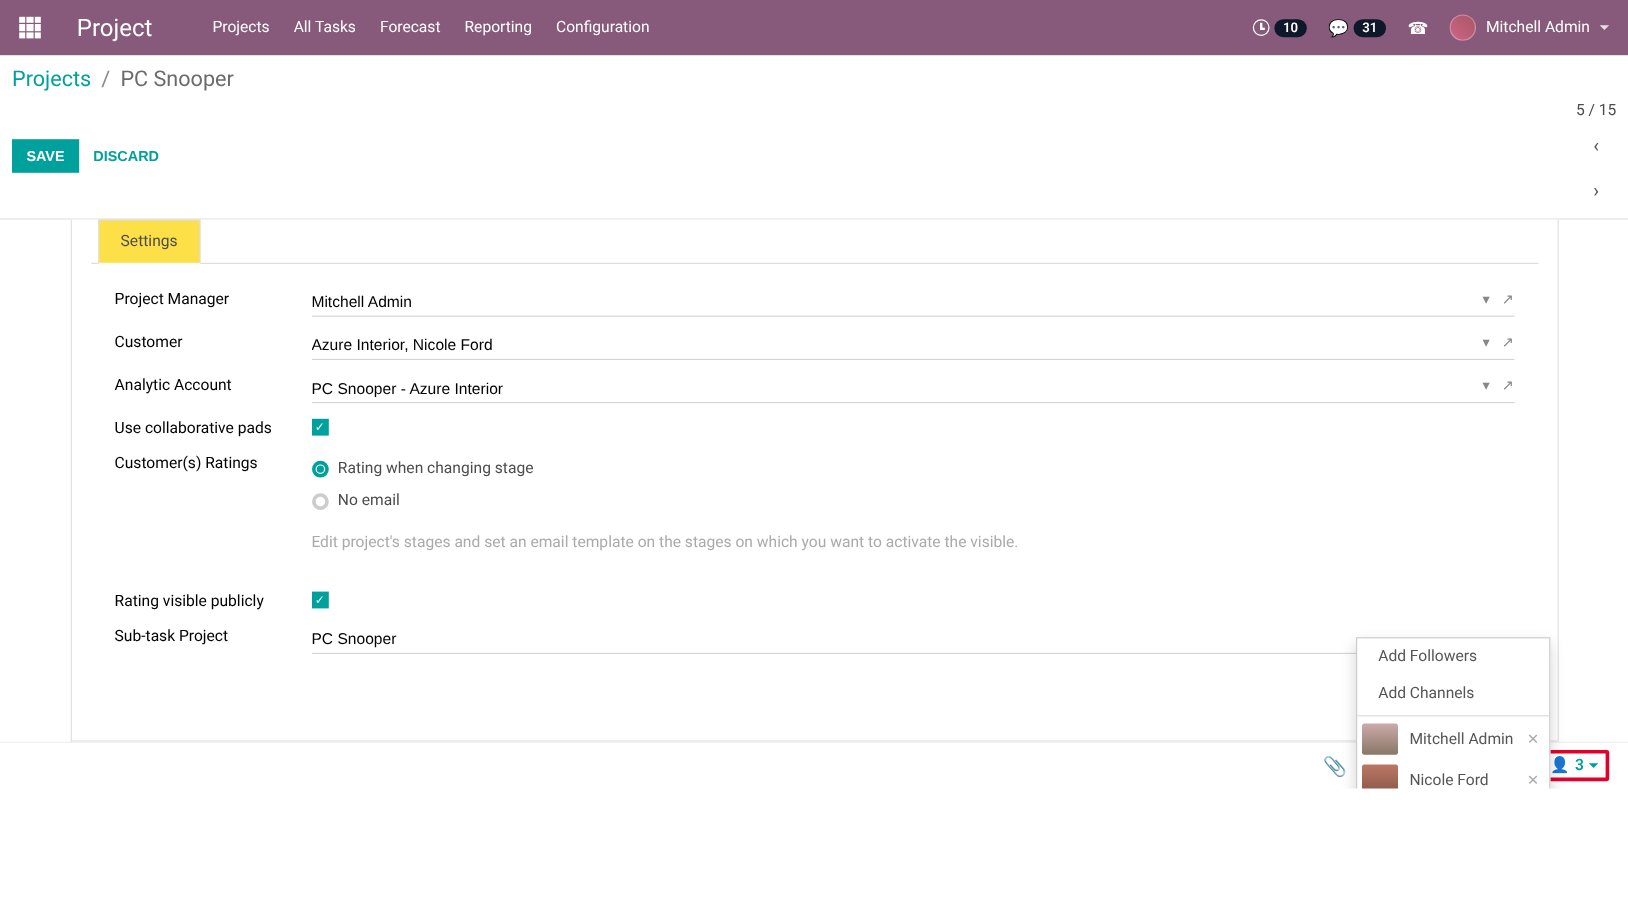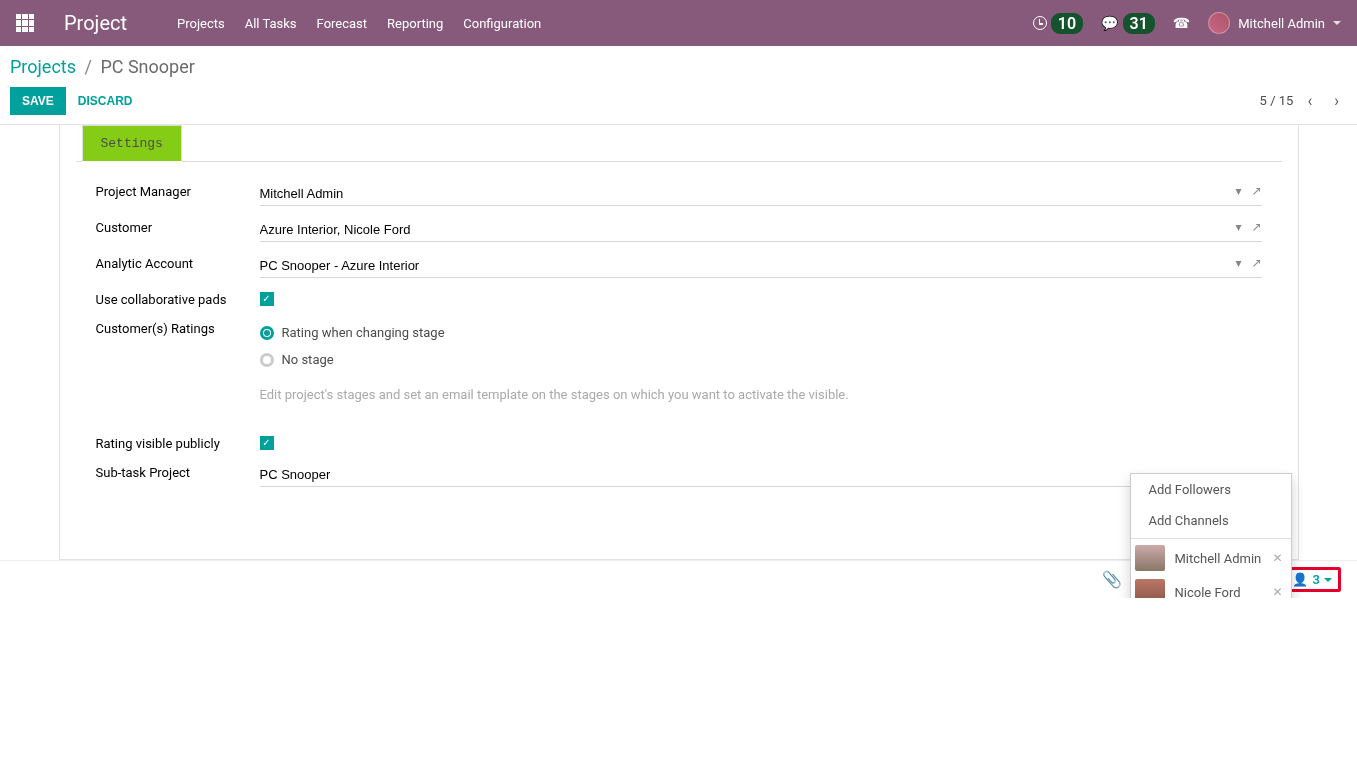--- a/index.html
+++ b/index.html
@@ -7,43 +7,43 @@
 
 
 .navbar { background:#875A7B; height:46px; display:flex; align-items:center; color:#fff; padding:0 16px; }
 .navbar .apps-icon { width:18px; height:18px; display:grid; grid-template-columns:repeat(3,1fr); grid-template-rows:repeat(3,1fr); gap:1px; cursor:pointer; }
 .navbar .apps-icon span { background:#fff; }
 .navbar .brand { font-size:20px; margin-left:30px; margin-right:40px; }
 .navbar .menu { display:flex; gap:0; }
 .navbar .menu a { color:#fff; text-decoration:none; padding:0 10px; font-size:13px; height:46px; display:flex; align-items:center; cursor:pointer; }
 .navbar .right { margin-left:auto; display:flex; align-items:center; gap:18px; }
 .navbar .chip { display:flex; align-items:center; gap:4px; cursor:pointer; }
-.navbar .badge { background:#14532d; color:#fff; border-radius:9px; font-size:16px; padding:1px 7px; font-weight:600; }
+.navbar .badge { background:#0f172a; color:#fff; border-radius:9px; font-size:11px; padding:1px 7px; font-weight:600; }
 .navbar .user { display:flex; align-items:center; gap:8px; cursor:pointer; }
 .navbar .avatar { width:22px; height:22px; border-radius:50%; background:linear-gradient(45deg,#c68,#a56); border:1px solid rgba(255,255,255,.3); }
 .navbar .caret-down { width:0;height:0;border-left:4px solid transparent;border-right:4px solid transparent;border-top:4px solid #fff; opacity:.8;}
 .navbar .icon-phone::before { content:"\260E"; color:#fff; font-size:14px;}
 
 
 .control { padding:10px 10px 0 10px; }
 .breadcrumb { font-size:18px; color:#7c7bad; margin-bottom:8px; }
 .breadcrumb a { color:#00A09D; text-decoration:none; }
 .breadcrumb .sep { color:#888; margin:0 4px; }
 .breadcrumb .current { color:#6b6b6b; }
 .actions { display:flex; align-items:center; padding-bottom:8px; }
 .btn-save { background:#00A09D; color:#fff; border:none; padding:7px 12px; text-transform:uppercase; font-weight:600; font-size:12px; cursor:pointer; }
 .btn-discard { background:transparent; color:#00A09D; border:none; padding:7px 12px; text-transform:uppercase; font-weight:600; font-size:12px; cursor:pointer; }
-.pager { margin-left:auto; display:flex; align-items:center; gap:6px; color:#4c4c4c; }
+.pager { margin-left:auto; display:flex; align-items:center; gap:6px; color:#4c4c4c;flex-direction:column; }
 .pager .nav-arrow { padding:6px 8px; cursor:pointer; font-size:16px; color:#555; }
 .control-divider { border:0; border-top:1px solid #e2e2e0; }
 
 
 .sheet { max-width:1240px; margin:0 auto; background:#fff; border:1px solid #e2e2e0; border-top:none; position:relative; padding-bottom:40px; }
 .tabs { display:flex; border-bottom:1px solid #ddd; margin:0 16px; }
-.tab { padding:10px 18px; border:1px solid #ddd; border-bottom:1px solid #fff; background:#84cc16; margin-bottom:-1px; margin-left:6px; cursor:pointer; color:#4c4c4c;font-family:Liberation Mono, monospace; }
+.tab { padding:10px 18px; border:1px solid #ddd; border-bottom:1px solid #fff; background:#fde047; margin-bottom:-1px; margin-left:6px; cursor:pointer; color:#4c4c4c; }
 .sheet-body { padding:20px 36px; }
 .row { display:flex; margin-bottom:12px; align-items:flex-start; }
 .row .label { width:164px; font-weight:400; color:#000000; padding-top:2px; }
 .row .field { flex:1; position:relative; }
 .txt-input { width:100%; border:none; border-bottom:1px solid #d6d6d6; padding:4px 0; background:transparent; font-size:13px; }
 .field-icons { position:absolute; right:0; top:2px; display:flex; gap:10px; color:#888; }
 .field-icons span { cursor:pointer; font-size:12px;}
 .radio-group div, .check-group div { display:flex; align-items:center; gap:8px; padding:6px 0; }
 .radio { width:14px; height:14px; border-radius:50%; border:3px solid #00A09D; display:inline-block; }
 .radio.off { border:3px solid #ccc; }
@@ -180,21 +180,21 @@
 
     <div class="row">
       <div class="label">Customer(s) Ratings</div>
       <div class="field radio-group">
         <div>
             <span class="radio on"></span>
             <span>Rating when changing stage</span>
           </div>
         <div>
             <span class="radio off"></span>
-            <span>No stage</span>
+            <span>No email</span>
           </div>
         <div class="hint">Edit project's stages and set an email template on the stages on which you want to activate the visible.</div>
       </div>
     </div>
 
     <div class="row">
       <div class="label">Rating visible publicly</div>
       <div class="field"><span class="chk">✓</span></div>
     </div>
 

